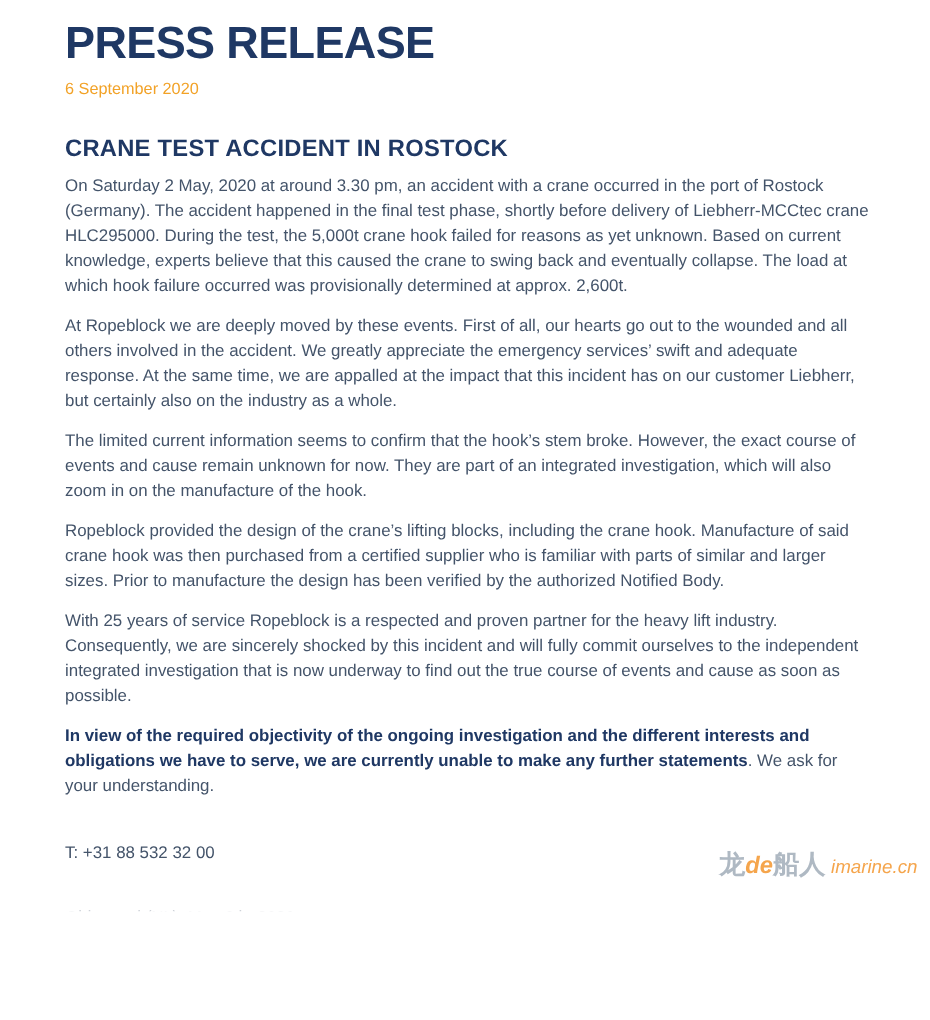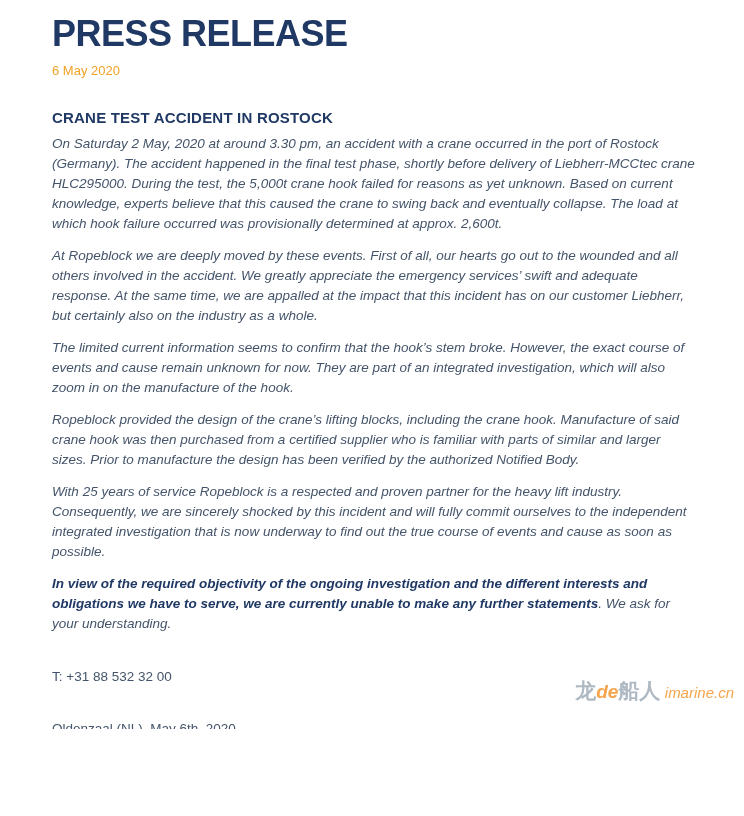--- a/index.html
+++ b/index.html
@@ -25,35 +25,35 @@
     color: #1F3864;
     line-height: 1.1;
   }
   .doc-date {
     margin-top: 9px;
     font-size: 13px;
     color: #F2A227;
   }
   .doc-heading {
     margin-top: 31px;
-    font-size: 15px;
+    font-size: 19px;
     font-weight: 700;
     letter-spacing: 0.2px;
     color: #1F3864;
   }
   .body-copy {
     margin-top: 8px;
     max-width: 648px;
   }
   .body-copy p, .contact-line, .signoff {
     font-size: 13.5px;
     line-height: 20px;
     color: #44546A;
   }
-  .body-copy p { margin-bottom: 12px; font-style: italic; }
+  .body-copy p { margin-bottom: 12px; }
   .statement strong {
     font-weight: 700;
     color: #1F3864;
   }
   .contact-block { margin-top: 33px; }
   .signoff { margin-top: 32px; }
   .watermark {
     position: absolute;
     right: 10px;
     bottom: 24px;
@@ -77,21 +77,21 @@
     color: #F5A54C;
   }
 </style>
 </head>
 <body>
 
 <div class="page">
   <div class="content">
 
     <h1 class="doc-title">PRESS RELEASE</h1>
-    <div class="doc-date">6 May 2020</div>
+    <div class="doc-date">6 September 2020</div>
 
     <h2 class="doc-heading">CRANE TEST ACCIDENT IN ROSTOCK</h2>
 
     <div class="body-copy">
       <p>On Saturday 2 May, 2020 at around 3.30 pm, an accident with a crane occurred in the port of Rostock (Germany). The accident happened in the final test phase, shortly before delivery of Liebherr-MCCtec crane HLC295000. During the test, the 5,000t crane hook failed for reasons as yet unknown. Based on current knowledge, experts believe that this caused the crane to swing back and eventually collapse. The load at which hook failure occurred was provisionally determined at approx. 2,600t.</p>
       <p>At Ropeblock we are deeply moved by these events. First of all, our hearts go out to the wounded and all others involved in the accident. We greatly appreciate the emergency services’ swift and adequate response. At the same time, we are appalled at the impact that this incident has on our customer Liebherr, but certainly also on the industry as a whole.</p>
       <p>The limited current information seems to confirm that the hook’s stem broke. However, the exact course of events and cause remain unknown for now. They are part of an integrated investigation, which will also zoom in on the manufacture of the hook.</p>
       <p>Ropeblock provided the design of the crane’s lifting blocks, including the crane hook. Manufacture of said crane hook was then purchased from a certified supplier who is familiar with parts of similar and larger sizes. Prior to manufacture the design has been verified by the authorized Notified Body.</p>
       <p>With 25 years of service Ropeblock is a respected and proven partner for the heavy lift industry. Consequently, we are sincerely shocked by this incident and will fully commit ourselves to the independent integrated investigation that is now underway to find out the true course of events and cause as soon as possible.</p>
       <p class="statement"><strong>In view of the required objectivity of the ongoing investigation and the different interests and obligations we have to serve, we are currently unable to make any further statements</strong><span>. We ask for your understanding.</span></p>

